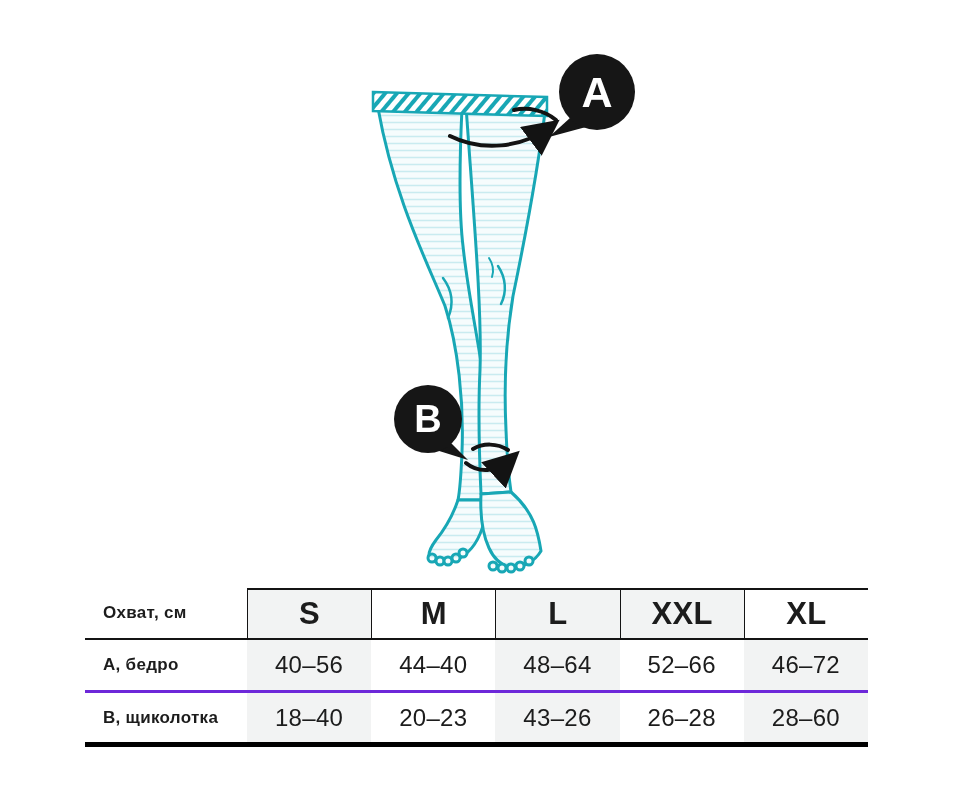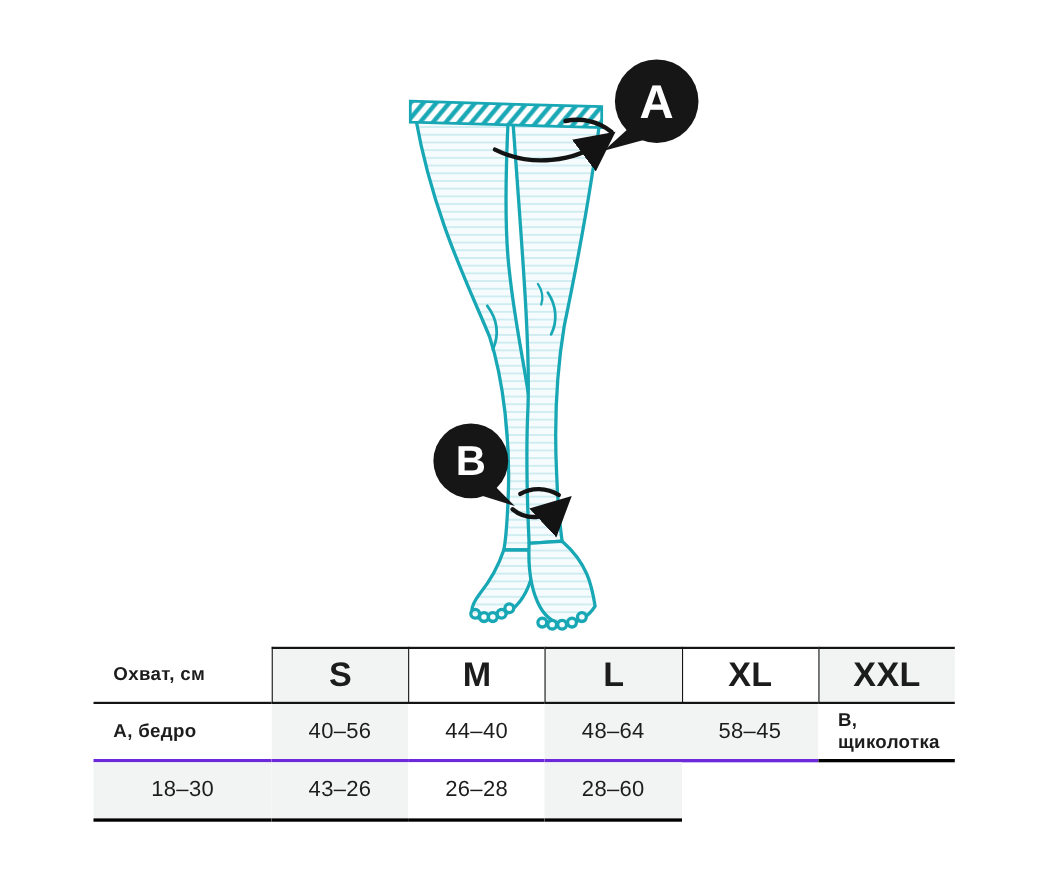--- a/index.html
+++ b/index.html
@@ -10,35 +10,35 @@
 
   
   .size-table {
     position:absolute; left:85px; top:588px; width:783px;
     display:grid;
     grid-template-columns:162px repeat(5, 1fr);
     grid-template-rows:52px 53px 54px;
   }
   .t-cell {
     box-sizing:border-box; display:flex; align-items:center; justify-content:center;
-    font-size:20px; letter-spacing:0.3px; background:#ffffff;
+    font-size:24px; letter-spacing:0.3px; background:#ffffff;
   }
   .t-cell.shade { background:#f2f3f3; }
   .corner, .rlabel {
     justify-content:flex-start; padding-left:18px;
     font-weight:bold; font-size:17px;
   }
   .hrow { border-bottom:2px solid #141414; }
   .size {
     font-weight:bold; font-size:31px;
     border-top:2px solid #141414;
     border-left:1px solid #141414;
   }
   .row-a { border-bottom:3px solid #6d28d9;text-align:right; }
-  .row-b { border-bottom:3px solid #000000; }
+  .row-b { border-bottom:5px solid #000000; }
 </style>
 </head>
 <body>
 
 <div class="page">
 
   <svg class="legs-svg" width="967" height="600" viewBox="0 0 967 600">
     <defs>
       <pattern id="stripes" width="8" height="7" patternUnits="userSpaceOnUse">
         <rect width="8" height="7" fill="#f6fcfd"></rect>
@@ -108,29 +108,31 @@
       <text x="428" y="432" text-anchor="middle" font-size="38" font-weight="bold" fill="#ffffff" font-family="Liberation Sans, sans-serif">B</text>
     </g>
   </svg>
 
   <div class="size-table">
 
     <div class="t-cell corner hrow">Охват, см</div>
     <div class="t-cell size hrow shade">S</div>
     <div class="t-cell size hrow">M</div>
     <div class="t-cell size hrow shade">L</div>
+    <div class="t-cell size hrow shade">XXL</div>
     <div class="t-cell size hrow">XL</div>
-    <div class="t-cell size hrow shade">XXL</div>
 
     <div class="t-cell rlabel row-a">А, бедро</div>
     <div class="t-cell row-a shade">40–56</div>
     <div class="t-cell row-a">44–40</div>
     <div class="t-cell row-a shade">48–64</div>
-    <div class="t-cell row-a shade">58–45</div>
+    <div class="t-cell row-a">52–66</div>
+    <div class="t-cell row-a shade">46–72</div>
 
     <div class="t-cell rlabel row-b">В, щиколотка</div>
-    <div class="t-cell row-b shade">18–30</div>
+    <div class="t-cell row-b shade">18–40</div>
+    <div class="t-cell row-b">20–23</div>
     <div class="t-cell row-b shade">43–26</div>
     <div class="t-cell row-b">26–28</div>
     <div class="t-cell row-b shade">28–60</div>
   </div>
 
 </div>
 
 </body></html>

